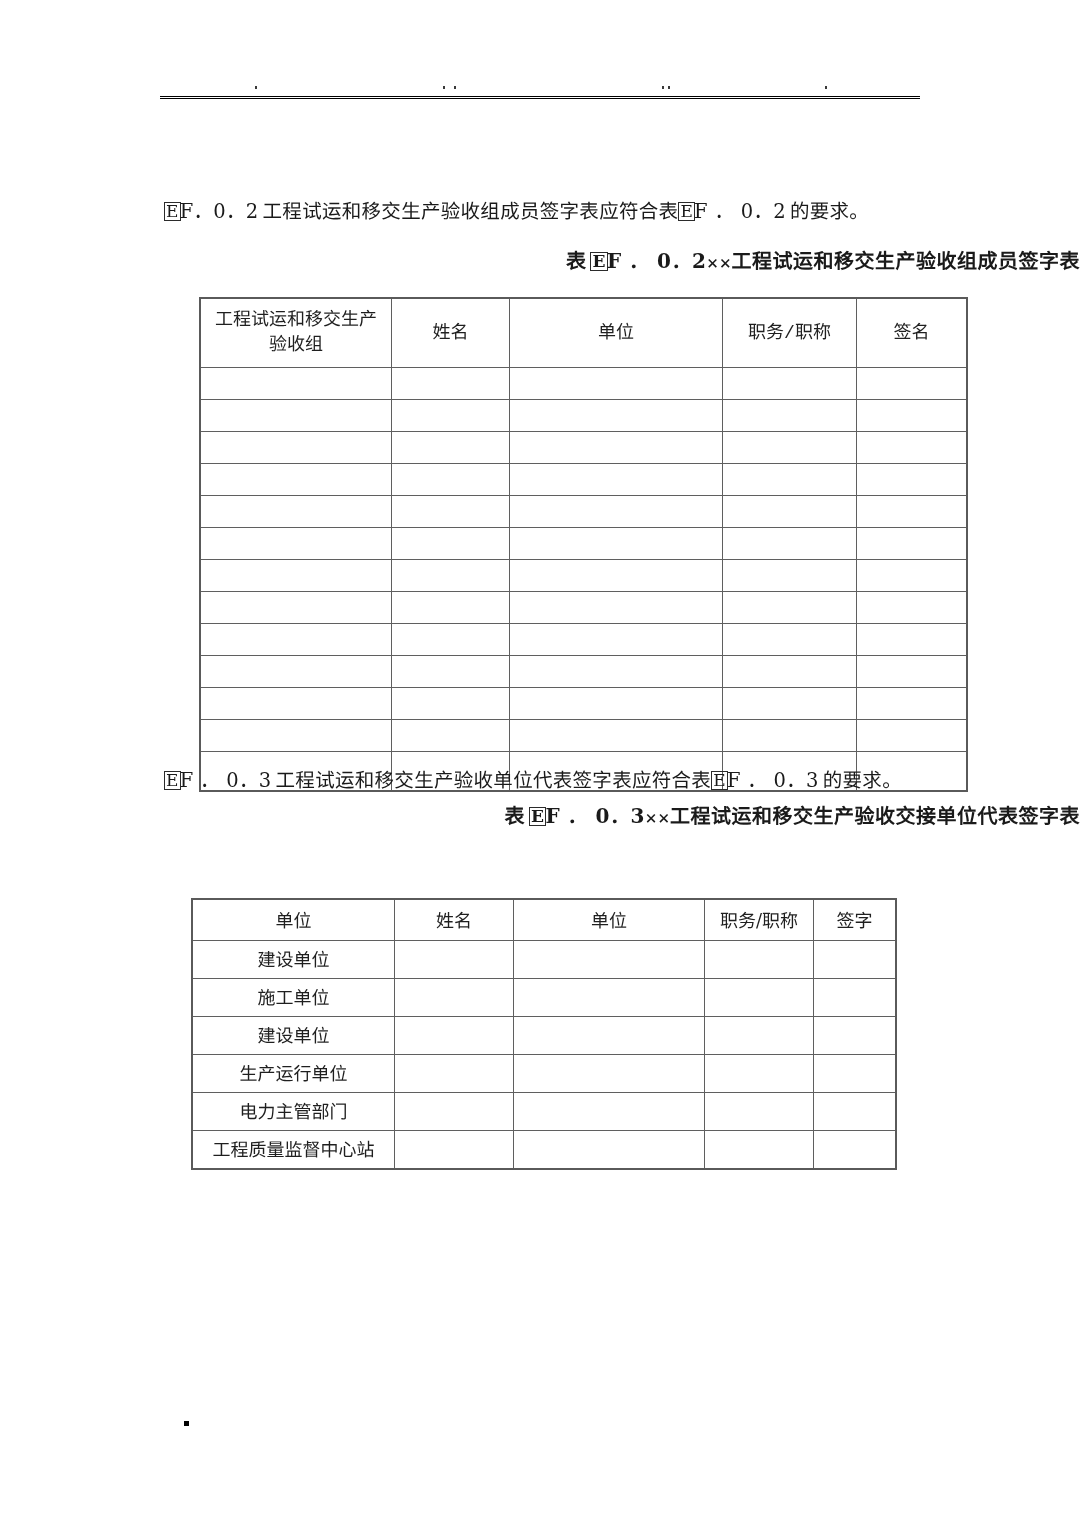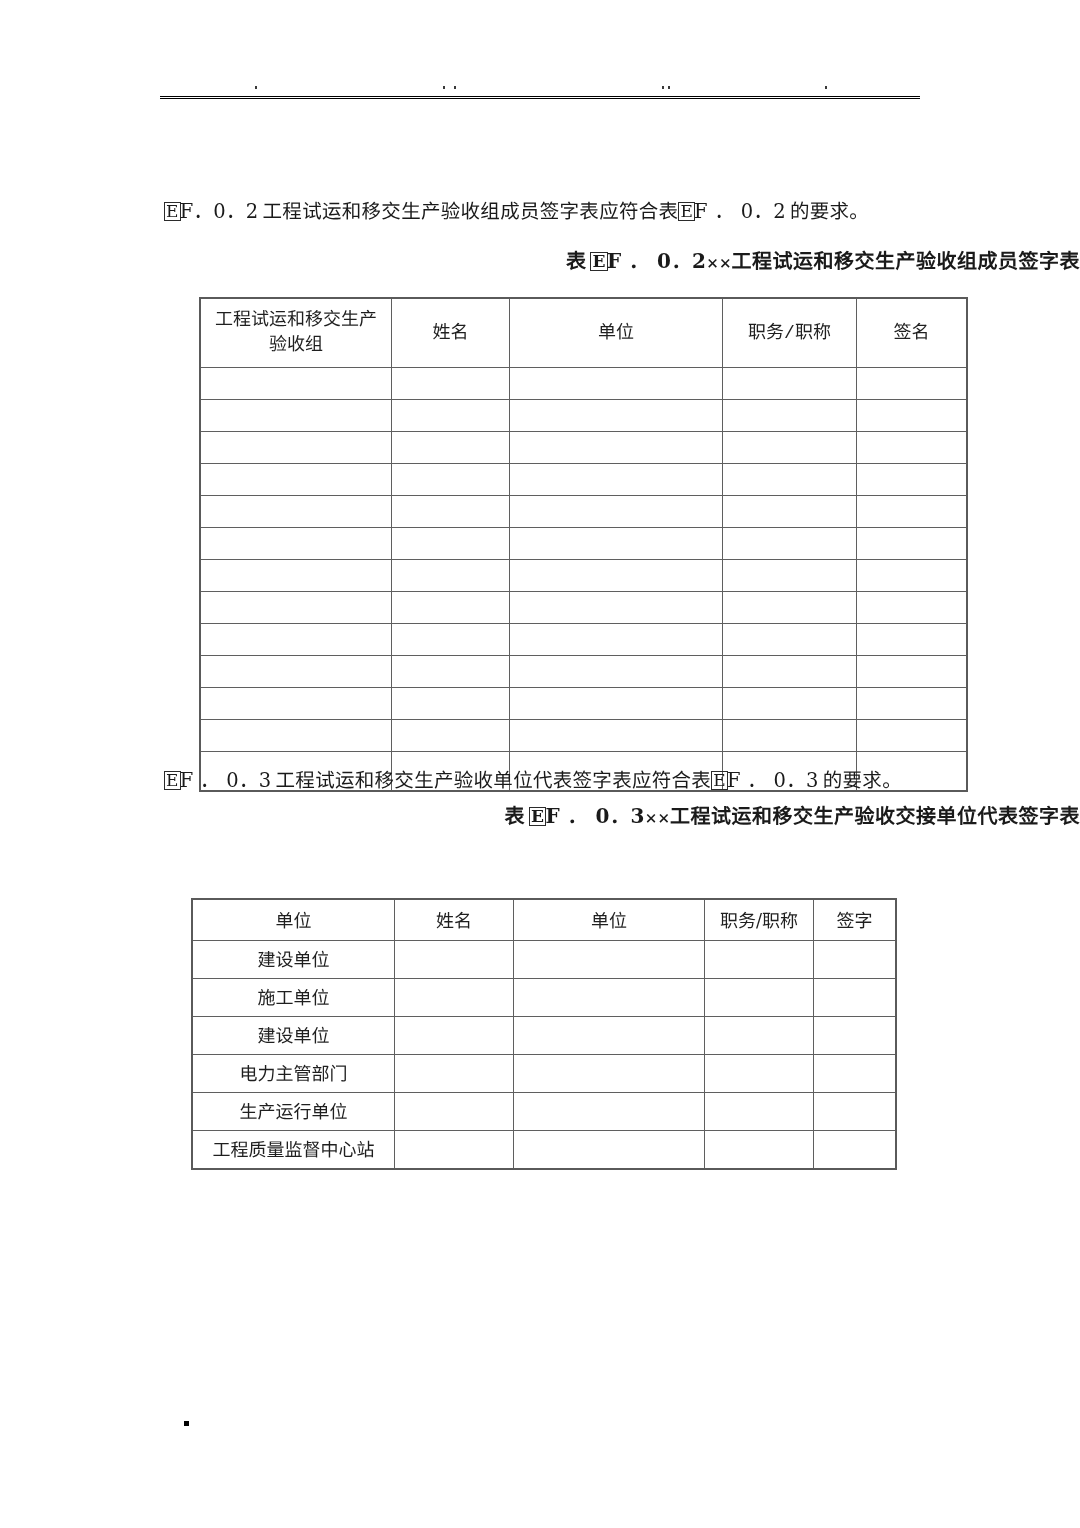--- a/index.html
+++ b/index.html
@@ -346,28 +346,28 @@
           <td></td>
         </tr>
       <tr>
           <td class="u1">建设单位</td>
           <td></td>
           <td></td>
           <td></td>
           <td></td>
         </tr>
       <tr>
+          <td class="u1">生产运行单位</td>
+          <td></td>
+          <td></td>
+          <td></td>
+          <td></td>
+        </tr>
+      <tr>
           <td class="u1">电力主管部门</td>
-          <td></td>
-          <td></td>
-          <td></td>
-          <td></td>
-        </tr>
-      <tr>
-          <td class="u1">生产运行单位</td>
           <td></td>
           <td></td>
           <td></td>
           <td></td>
         </tr>
       <tr>
           <td class="u1">工程质量监督中心站</td>
           <td></td>
           <td></td>
           <td></td>

